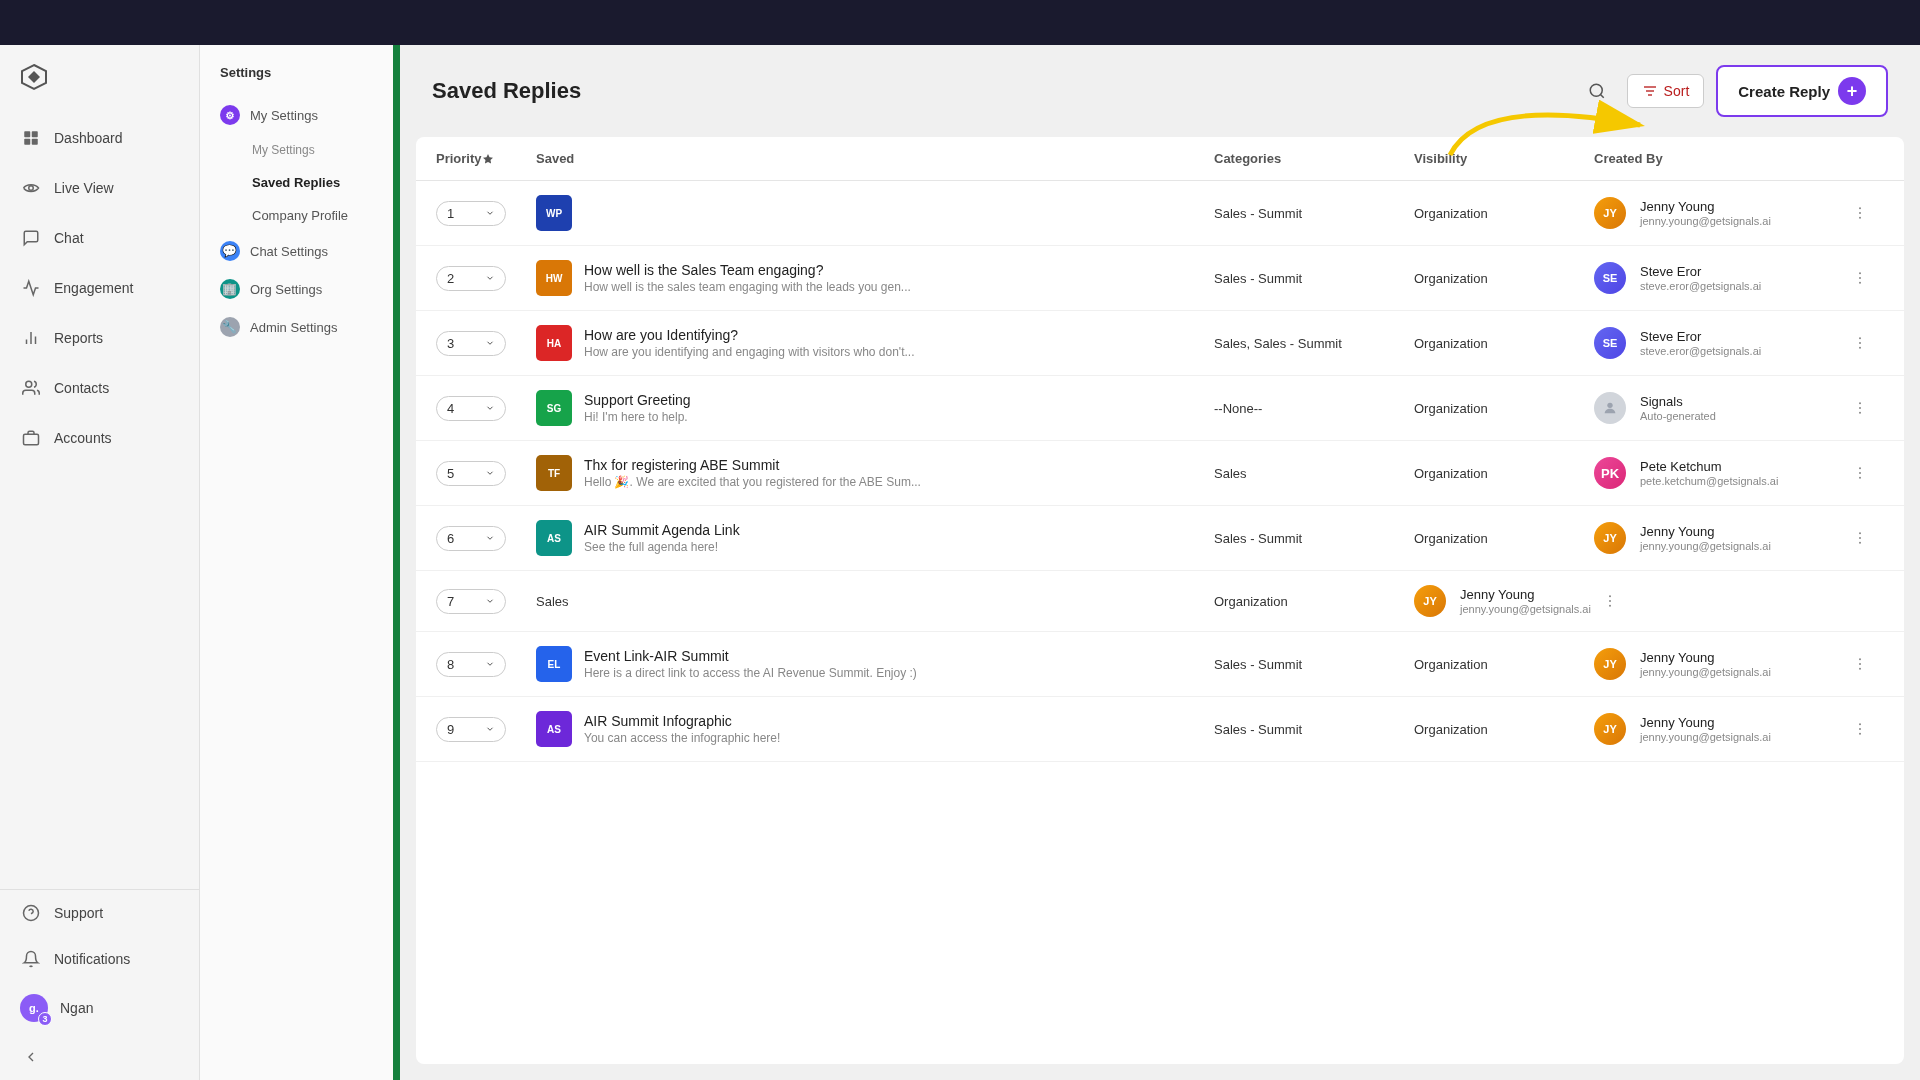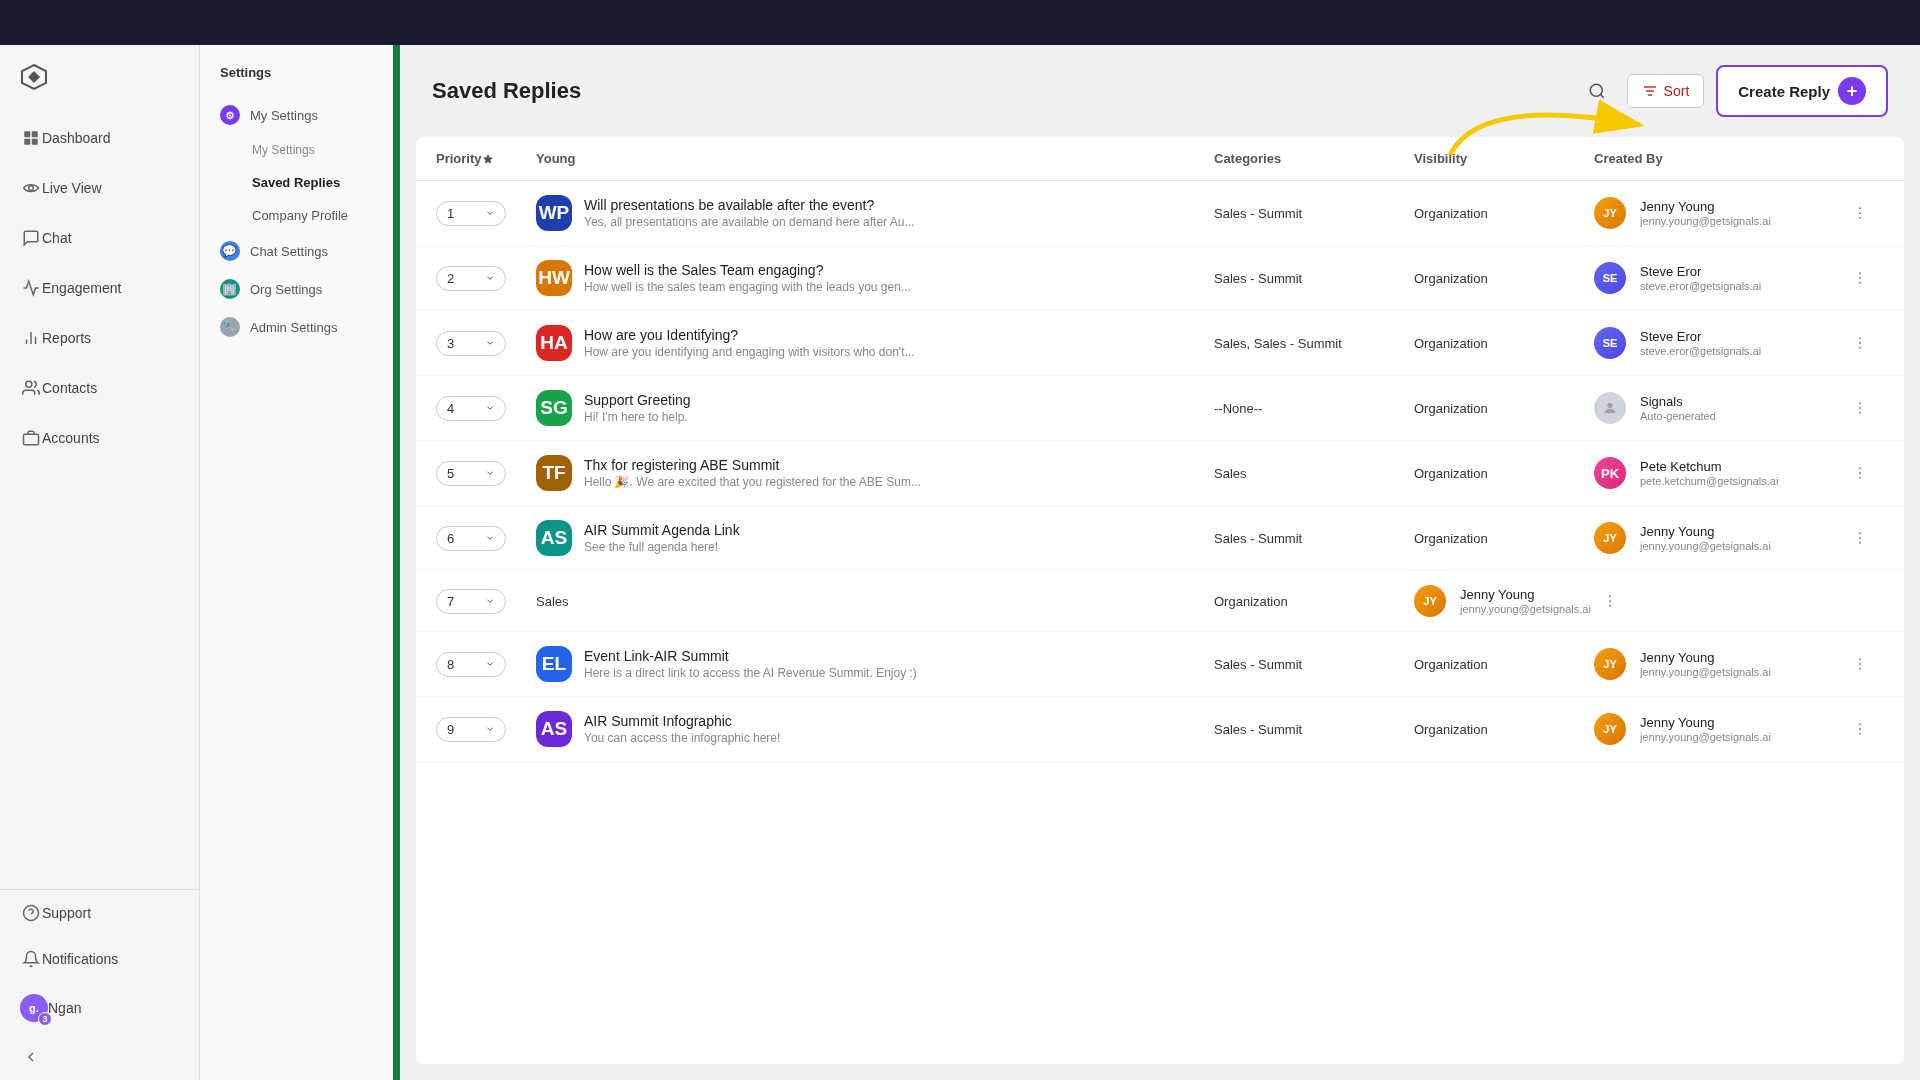--- a/index.html
+++ b/index.html
@@ -6,21 +6,21 @@
     body { font-family: -apple-system, BlinkMacSystemFont, 'Segoe UI', sans-serif; background: #f0f0f0; display: flex; flex-direction: column; height: 1080px; width: 1920px; overflow: hidden; }
 
     .top-bar { height: 45px; background: #1a1a2e; width: 100%; flex-shrink: 0; }
 
     .app-body { display: flex; flex: 1; overflow: hidden; }
 
     
     .sidebar { width: 200px; background: #f5f5f5; border-right: 1px solid #e0e0e0; display: flex; flex-direction: column; flex-shrink: 0; }
     .sidebar-logo { padding: 18px 20px; }
     .sidebar-logo svg { width: 28px; height: 28px; }
-    .sidebar-item { display: flex; align-items: center; padding: 14px 20px; cursor: pointer; color: #444; font-size: 14px; }
+    .sidebar-item { display: flex; align-items: center; gap: 12px; padding: 14px 20px; cursor: pointer; color: #444; font-size: 14px; }
     .sidebar-item-icon { width: 22px; height: 22px; display: flex; align-items: center; justify-content: center; color: #666; flex-shrink: 0; }
     .sidebar-bottom { margin-top: auto; border-top: 1px solid #e0e0e0; }
     .sidebar-bottom .sidebar-item { padding: 12px 20px; }
     .user-avatar { width: 28px; height: 28px; border-radius: 50%; background: #8b5cf6; display: flex; align-items: center; justify-content: center; color: white; font-size: 11px; font-weight: bold; position: relative; }
     .notification-badge { position: absolute; bottom: -4px; right: -4px; background: #8b5cf6; color: white; border-radius: 50%; width: 14px; height: 14px; font-size: 9px; display: flex; align-items: center; justify-content: center; border: 1px solid white; }
 
     
     .secondary-sidebar { width: 200px; background: #fafafa; border-right: 7px solid #15803d; padding: 20px 0; flex-shrink: 0; }
     .secondary-sidebar-title { font-size: 13px; font-weight: 600; color: #333; padding: 0 20px 16px; }
     .secondary-sidebar-item { display: flex; align-items: center; gap: 10px; padding: 9px 20px; cursor: pointer; font-size: 13px; color: #555; }
@@ -47,21 +47,21 @@
 
     
     .table-container { flex: 1; overflow-y: auto; background: white; margin: 0 16px 16px; border-radius: 8px; }
     .table-header { display: grid; grid-template-columns: 100px 1fr 200px 180px 250px 40px; padding: 14px 20px; border-bottom: 1px solid #e5e5e5; align-items: center; }
     .table-header-cell { font-size: 13px; font-weight: 600; color: #555; display: flex; align-items: center; }
 
     .table-row { display: grid; grid-template-columns: 100px 1fr 200px 180px 250px 40px; padding: 14px 20px; border-bottom: 1px solid #f0f0f0; align-items: center; background: white; }
 
     .priority-selector { display: flex; align-items: center; gap: 4px; border: 1px solid #ccc; border-radius: 20px; padding: 4px 10px; font-size: 13px; color: #333; background: white; cursor: pointer; width: 70px; justify-content: space-between; }
 
-    .reply-icon { width: 36px; height: 36px; border-radius: 12px; display: flex; align-items: center; justify-content: center; font-size: 19px; font-weight: bold; color: white; flex-shrink: 0; }
+    .reply-icon { width: 36px; height: 36px; border-radius: 5px; display: flex; align-items: center; justify-content: center; font-size: 10px; font-weight: bold; color: white; flex-shrink: 0; }
     .reply-icon.blue-dark { background: #1e40af; }
     .reply-icon.orange { background: #d97706; }
     .reply-icon.red { background: #dc2626; }
     .reply-icon.green { background: #16a34a; }
     .reply-icon.purple-reply { background: #a16207; }
     .reply-icon.teal-reply { background: #0d9488; }
     .reply-icon.lime { background: #65a30d; }
     .reply-icon.blue-reply { background: #2563eb; }
     .reply-icon.purple2 { background: #6d28d9; }
 
@@ -273,21 +273,21 @@
 
     <div class="table-container">
       <div class="table-header">
         <div class="table-header-cell">
           <span>Priority</span>
           <svg width="12" height="12" viewBox="0 0 24 24" fill="currentColor">
               <polygon points="12 2 15.09 8.26 22 9.27 17 14.14 18.18 21.02 12 17.77 5.82 21.02 7 14.14 2 9.27 8.91 8.26 12 2"></polygon>
             </svg>
         </div>
         <div class="table-header-cell">
-          <span>Young</span>
+          <span>Saved</span>
         </div>
         <div class="table-header-cell">
           <span>Categories</span>
         </div>
         <div class="table-header-cell">
           <span>Visibility</span>
         </div>
         <div class="table-header-cell">
           <span>Created By</span>
         </div>
@@ -299,24 +299,20 @@
     <div>
       <div class="priority-selector">
         <span>1</span>
         <svg width="10" height="10" viewBox="0 0 24 24" fill="none" stroke="currentColor" stroke-width="2">
                   <polyline points="6 9 12 15 18 9"></polyline>
                 </svg>
       </div>
     </div>
     <div class="reply-name-cell">
       <div class="reply-icon blue-dark">WP</div>
-      <div class="reply-text">
-        <span class="reply-name">Will presentations be available after the event?</span>
-        <span class="reply-preview">Yes, all presentations are available on demand here after Au...</span>
-      </div>
     </div>
     <div class="category-text">Sales - Summit</div>
     <div class="visibility-text">Organization</div>
     <div class="created-by-cell">
       <div class="creator-avatar" style="background: linear-gradient(135deg, #f59e0b, #d97706); color: white; font-size: 11px; font-weight: bold;">
         JY
       </div>
       <div class="creator-info">
         <span class="creator-name">Jenny Young</span>
         <span class="creator-email">jenny.young@getsignals.ai</span>

